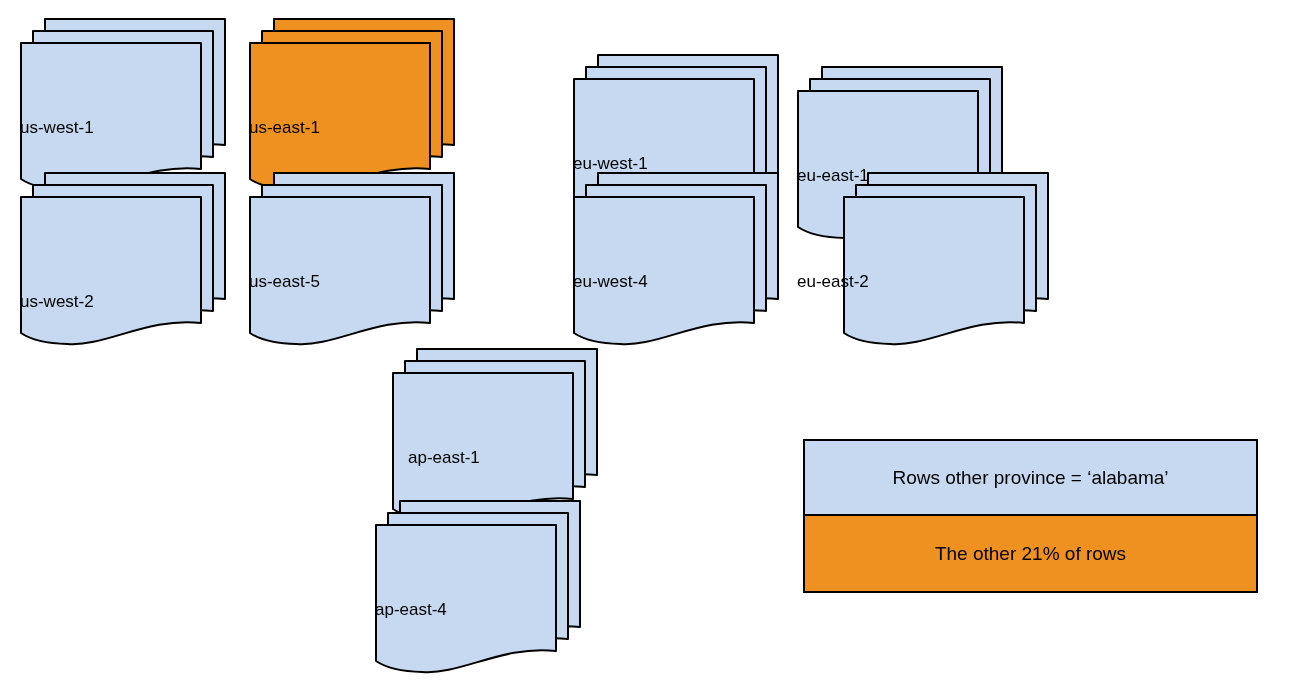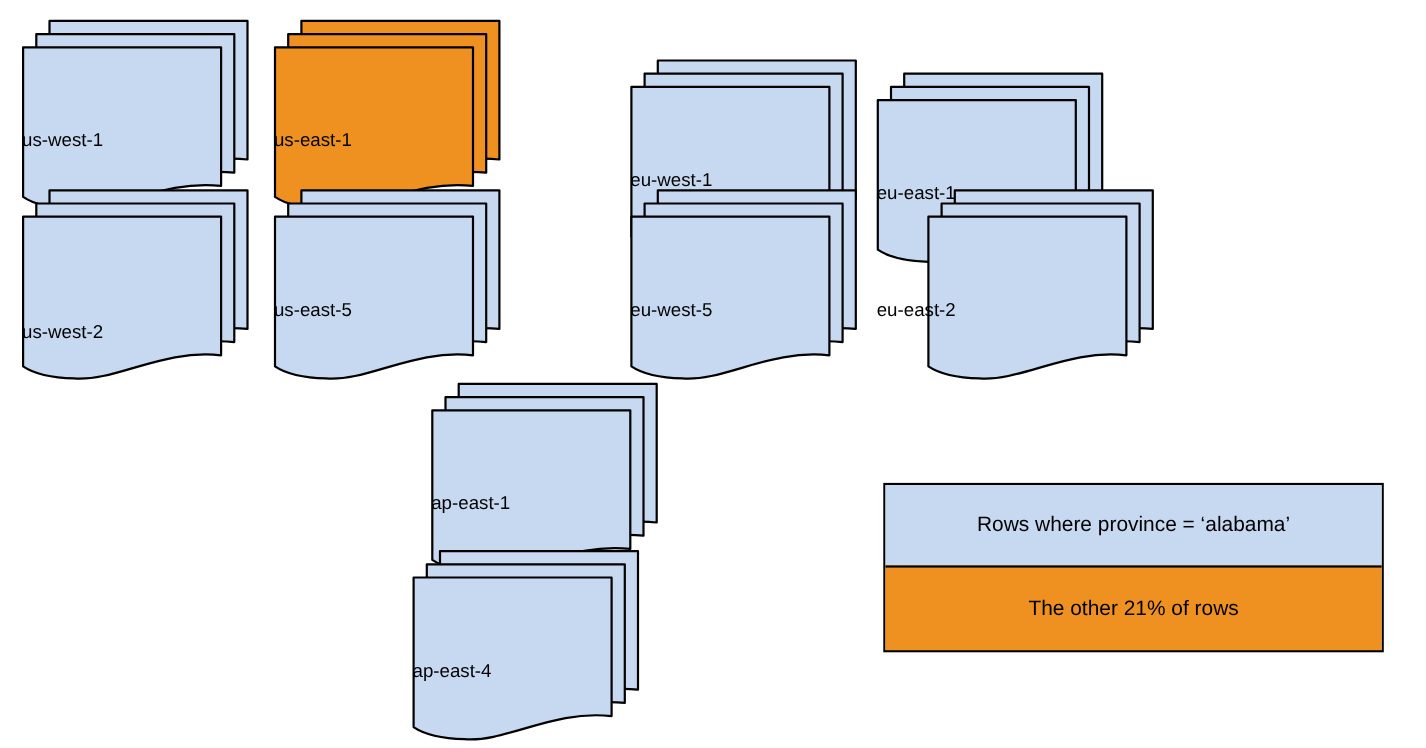--- a/index.html
+++ b/index.html
@@ -126,21 +126,21 @@
         <g transform="translate(24,0)">
           <path d="M 1 1 L 181 1 L 181 127 C 127.39999999999999 121 85.53999999999999 151 47.32 148 C 29.12 147.5 12.740000000000002 145 1 137 Z" fill="#c6d9f1" stroke="#000000" stroke-width="2" stroke-linejoin="round"></path>
         </g>
         <g transform="translate(12,12)">
           <path d="M 1 1 L 181 1 L 181 127 C 127.39999999999999 121 85.53999999999999 151 47.32 148 C 29.12 147.5 12.740000000000002 145 1 137 Z" fill="#c6d9f1" stroke="#000000" stroke-width="2" stroke-linejoin="round"></path>
         </g>
         <g transform="translate(0,24)">
           <path d="M 1 1 L 181 1 L 181 127 C 127.39999999999999 121 85.53999999999999 151 47.32 148 C 29.12 147.5 12.740000000000002 145 1 137 Z" fill="#c6d9f1" stroke="#000000" stroke-width="2" stroke-linejoin="round"></path>
         </g>
       </svg>
-      <div class="stack-label" style="top: 100.44px; left: 0px; width: 182px;">eu-west-5</div>
+      <div class="stack-label" style="top: 100.44px; left: 0px; width: 182px;">eu-west-4</div>
     </div>
     <div class="stack" style="left: 797px; top: 172px; width: 206px; height: 171px; padding-left: 46px;">
       <svg width="206" height="171" viewBox="0 0 206 171">
         <g transform="translate(24,0)">
           <path d="M 1 1 L 181 1 L 181 127 C 127.39999999999999 121 85.53999999999999 151 47.32 148 C 29.12 147.5 12.740000000000002 145 1 137 Z" fill="#c6d9f1" stroke="#000000" stroke-width="2" stroke-linejoin="round"></path>
         </g>
         <g transform="translate(12,12)">
           <path d="M 1 1 L 181 1 L 181 127 C 127.39999999999999 121 85.53999999999999 151 47.32 148 C 29.12 147.5 12.740000000000002 145 1 137 Z" fill="#c6d9f1" stroke="#000000" stroke-width="2" stroke-linejoin="round"></path>
         </g>
         <g transform="translate(0,24)">
@@ -154,37 +154,37 @@
         <g transform="translate(24,0)">
           <path d="M 1 1 L 181 1 L 181 127 C 127.39999999999999 121 85.53999999999999 151 47.32 148 C 29.12 147.5 12.740000000000002 145 1 137 Z" fill="#c6d9f1" stroke="#000000" stroke-width="2" stroke-linejoin="round"></path>
         </g>
         <g transform="translate(12,12)">
           <path d="M 1 1 L 181 1 L 181 127 C 127.39999999999999 121 85.53999999999999 151 47.32 148 C 29.12 147.5 12.740000000000002 145 1 137 Z" fill="#c6d9f1" stroke="#000000" stroke-width="2" stroke-linejoin="round"></path>
         </g>
         <g transform="translate(0,24)">
           <path d="M 1 1 L 181 1 L 181 127 C 127.39999999999999 121 85.53999999999999 151 47.32 148 C 29.12 147.5 12.740000000000002 145 1 137 Z" fill="#c6d9f1" stroke="#000000" stroke-width="2" stroke-linejoin="round"></path>
         </g>
       </svg>
-      <div class="stack-label" style="top: 100.44px; left: 0px; width: 182px;">ap-east-1</div>
+      <div class="stack-label" style="top: 100.44px; left: 0px; width: 182px; padding-left: 16px;">ap-east-1</div>
     </div>
     <div class="stack" style="left: 375px; top: 500px; width: 206px; height: 171px;">
       <svg width="206" height="171" viewBox="0 0 206 171">
         <g transform="translate(24,0)">
           <path d="M 1 1 L 181 1 L 181 127 C 127.39999999999999 121 85.53999999999999 151 47.32 148 C 29.12 147.5 12.740000000000002 145 1 137 Z" fill="#c6d9f1" stroke="#000000" stroke-width="2" stroke-linejoin="round"></path>
         </g>
         <g transform="translate(12,12)">
           <path d="M 1 1 L 181 1 L 181 127 C 127.39999999999999 121 85.53999999999999 151 47.32 148 C 29.12 147.5 12.740000000000002 145 1 137 Z" fill="#c6d9f1" stroke="#000000" stroke-width="2" stroke-linejoin="round"></path>
         </g>
         <g transform="translate(0,24)">
           <path d="M 1 1 L 181 1 L 181 127 C 127.39999999999999 121 85.53999999999999 151 47.32 148 C 29.12 147.5 12.740000000000002 145 1 137 Z" fill="#c6d9f1" stroke="#000000" stroke-width="2" stroke-linejoin="round"></path>
         </g>
       </svg>
       <div class="stack-label" style="top: 100.44px; left: 0px; width: 182px;">ap-east-4</div>
     </div>
     <div class="legend" style="left: 803px; top: 439px; width: 455px;">
       <div class="legend-row blue">
-        <span>Rows where province = ‘alabama’</span>
+        <span>Rows other province = ‘alabama’</span>
       </div>
       <div class="legend-row orange">
         <span>The other 21% of rows</span>
       </div>
     </div>
   </div>
 
 </body></html>

